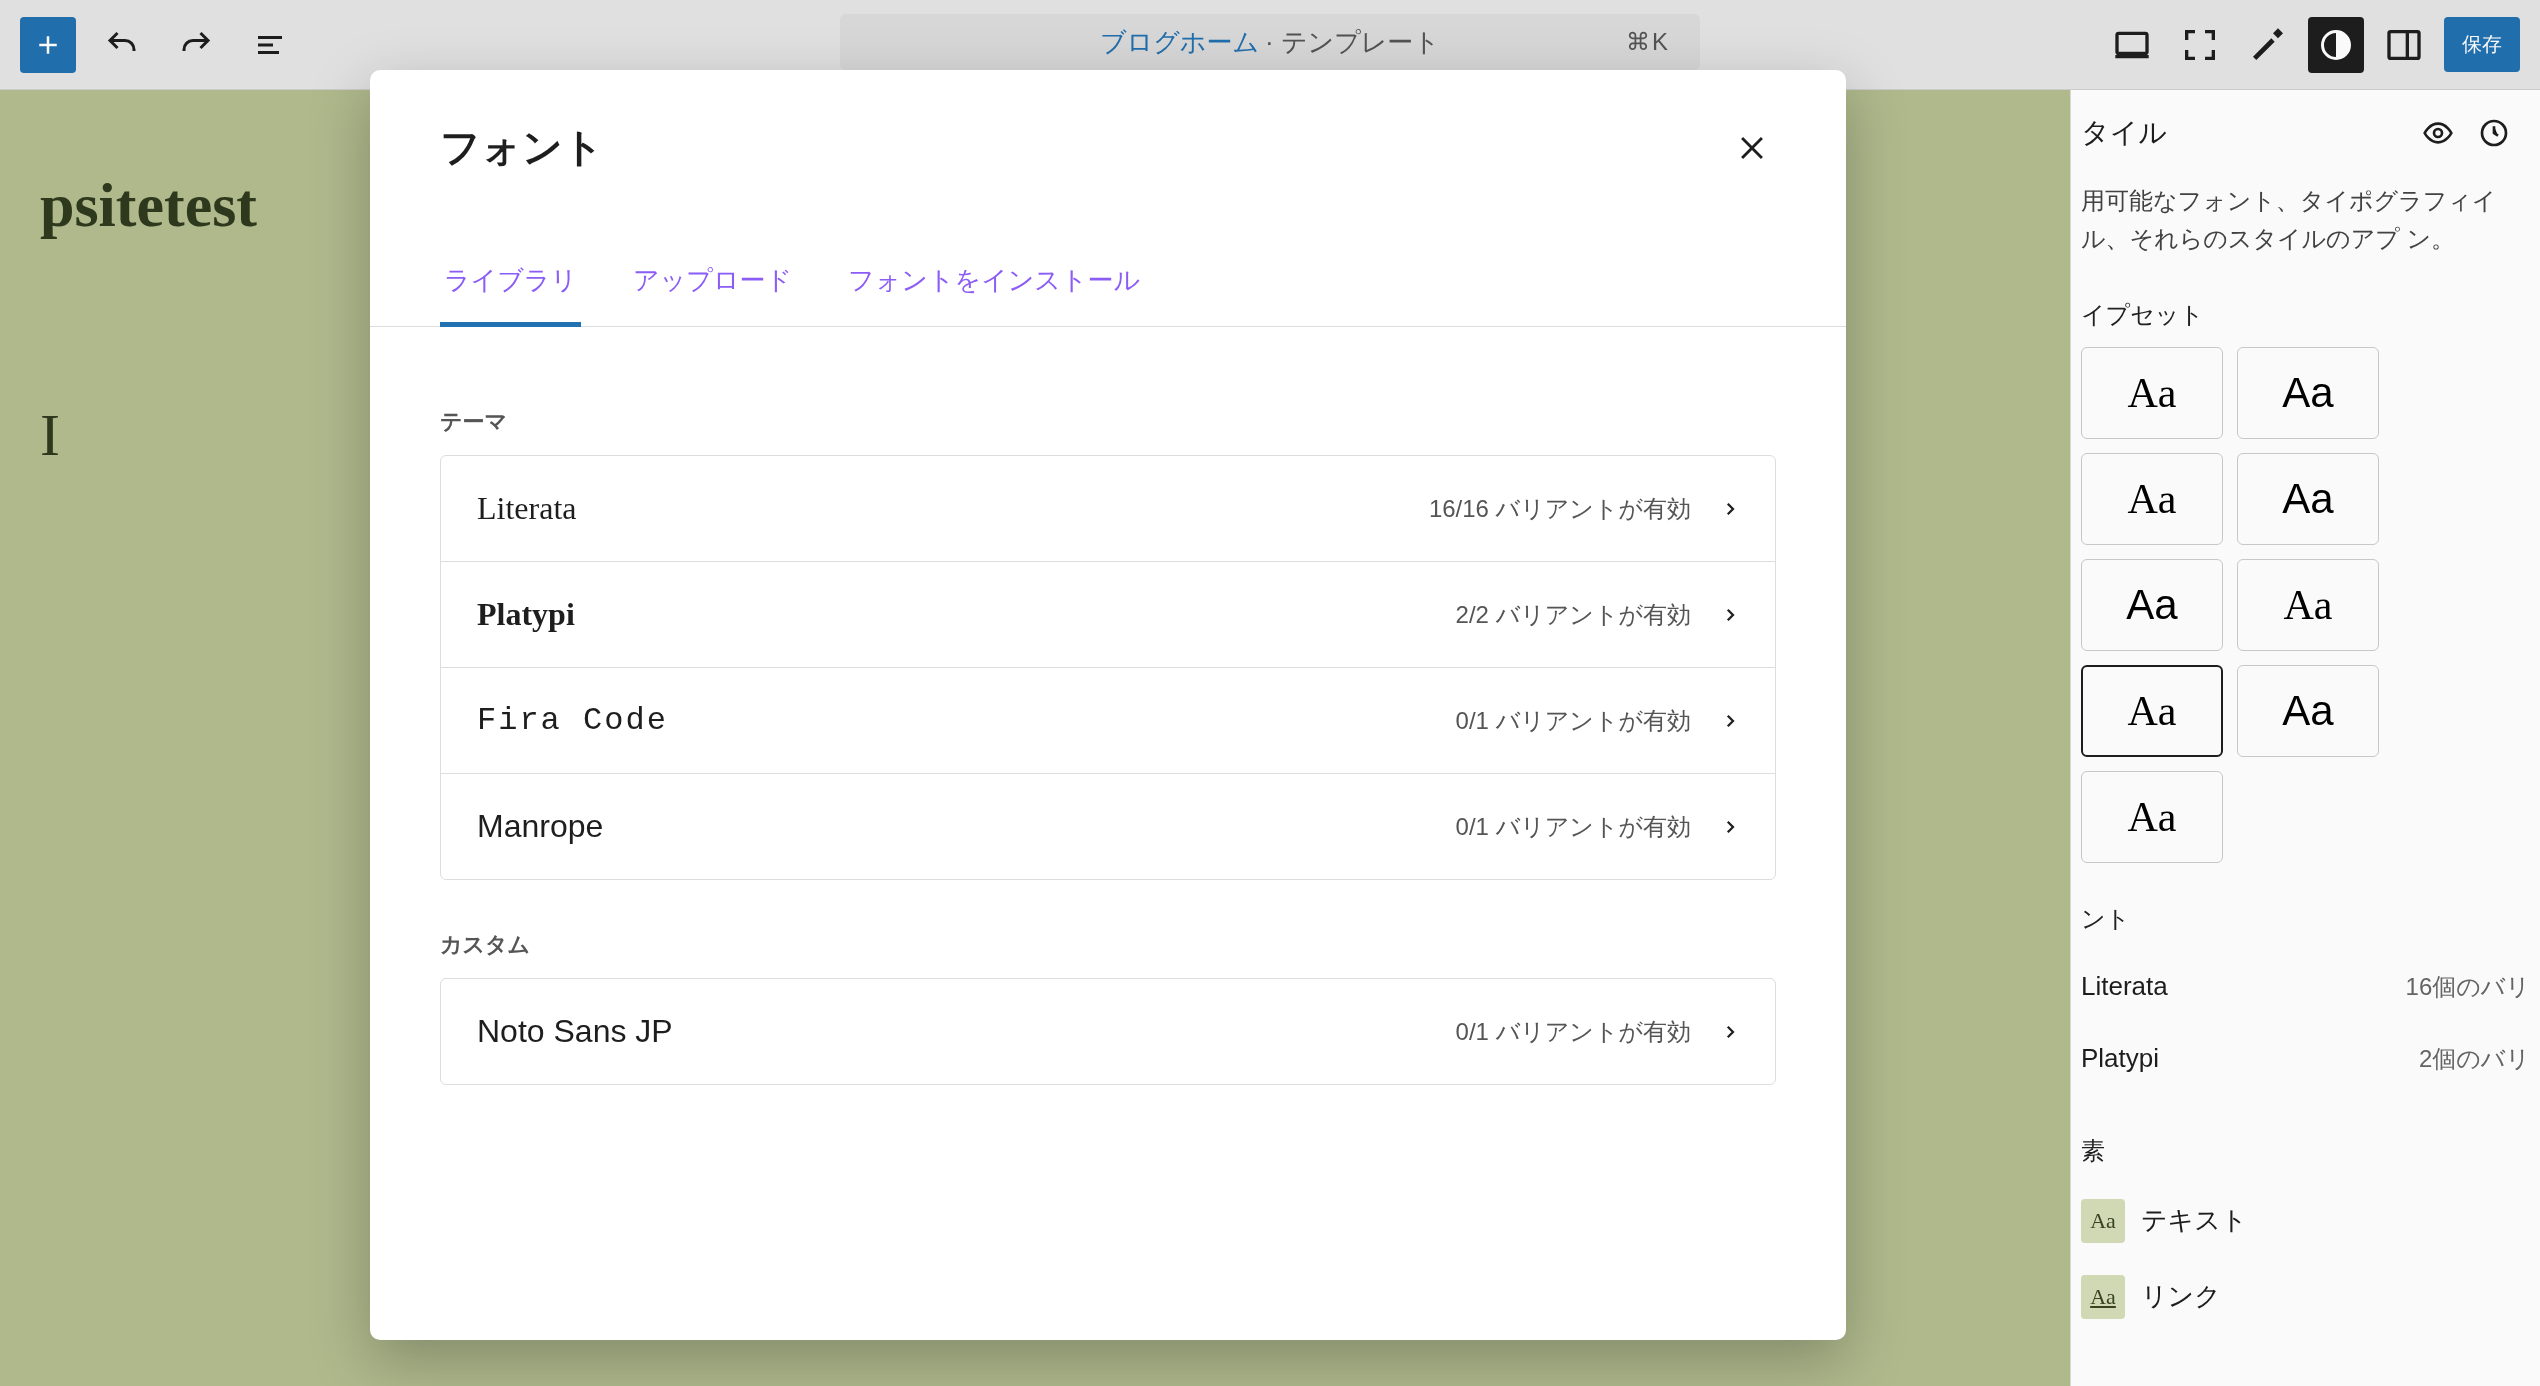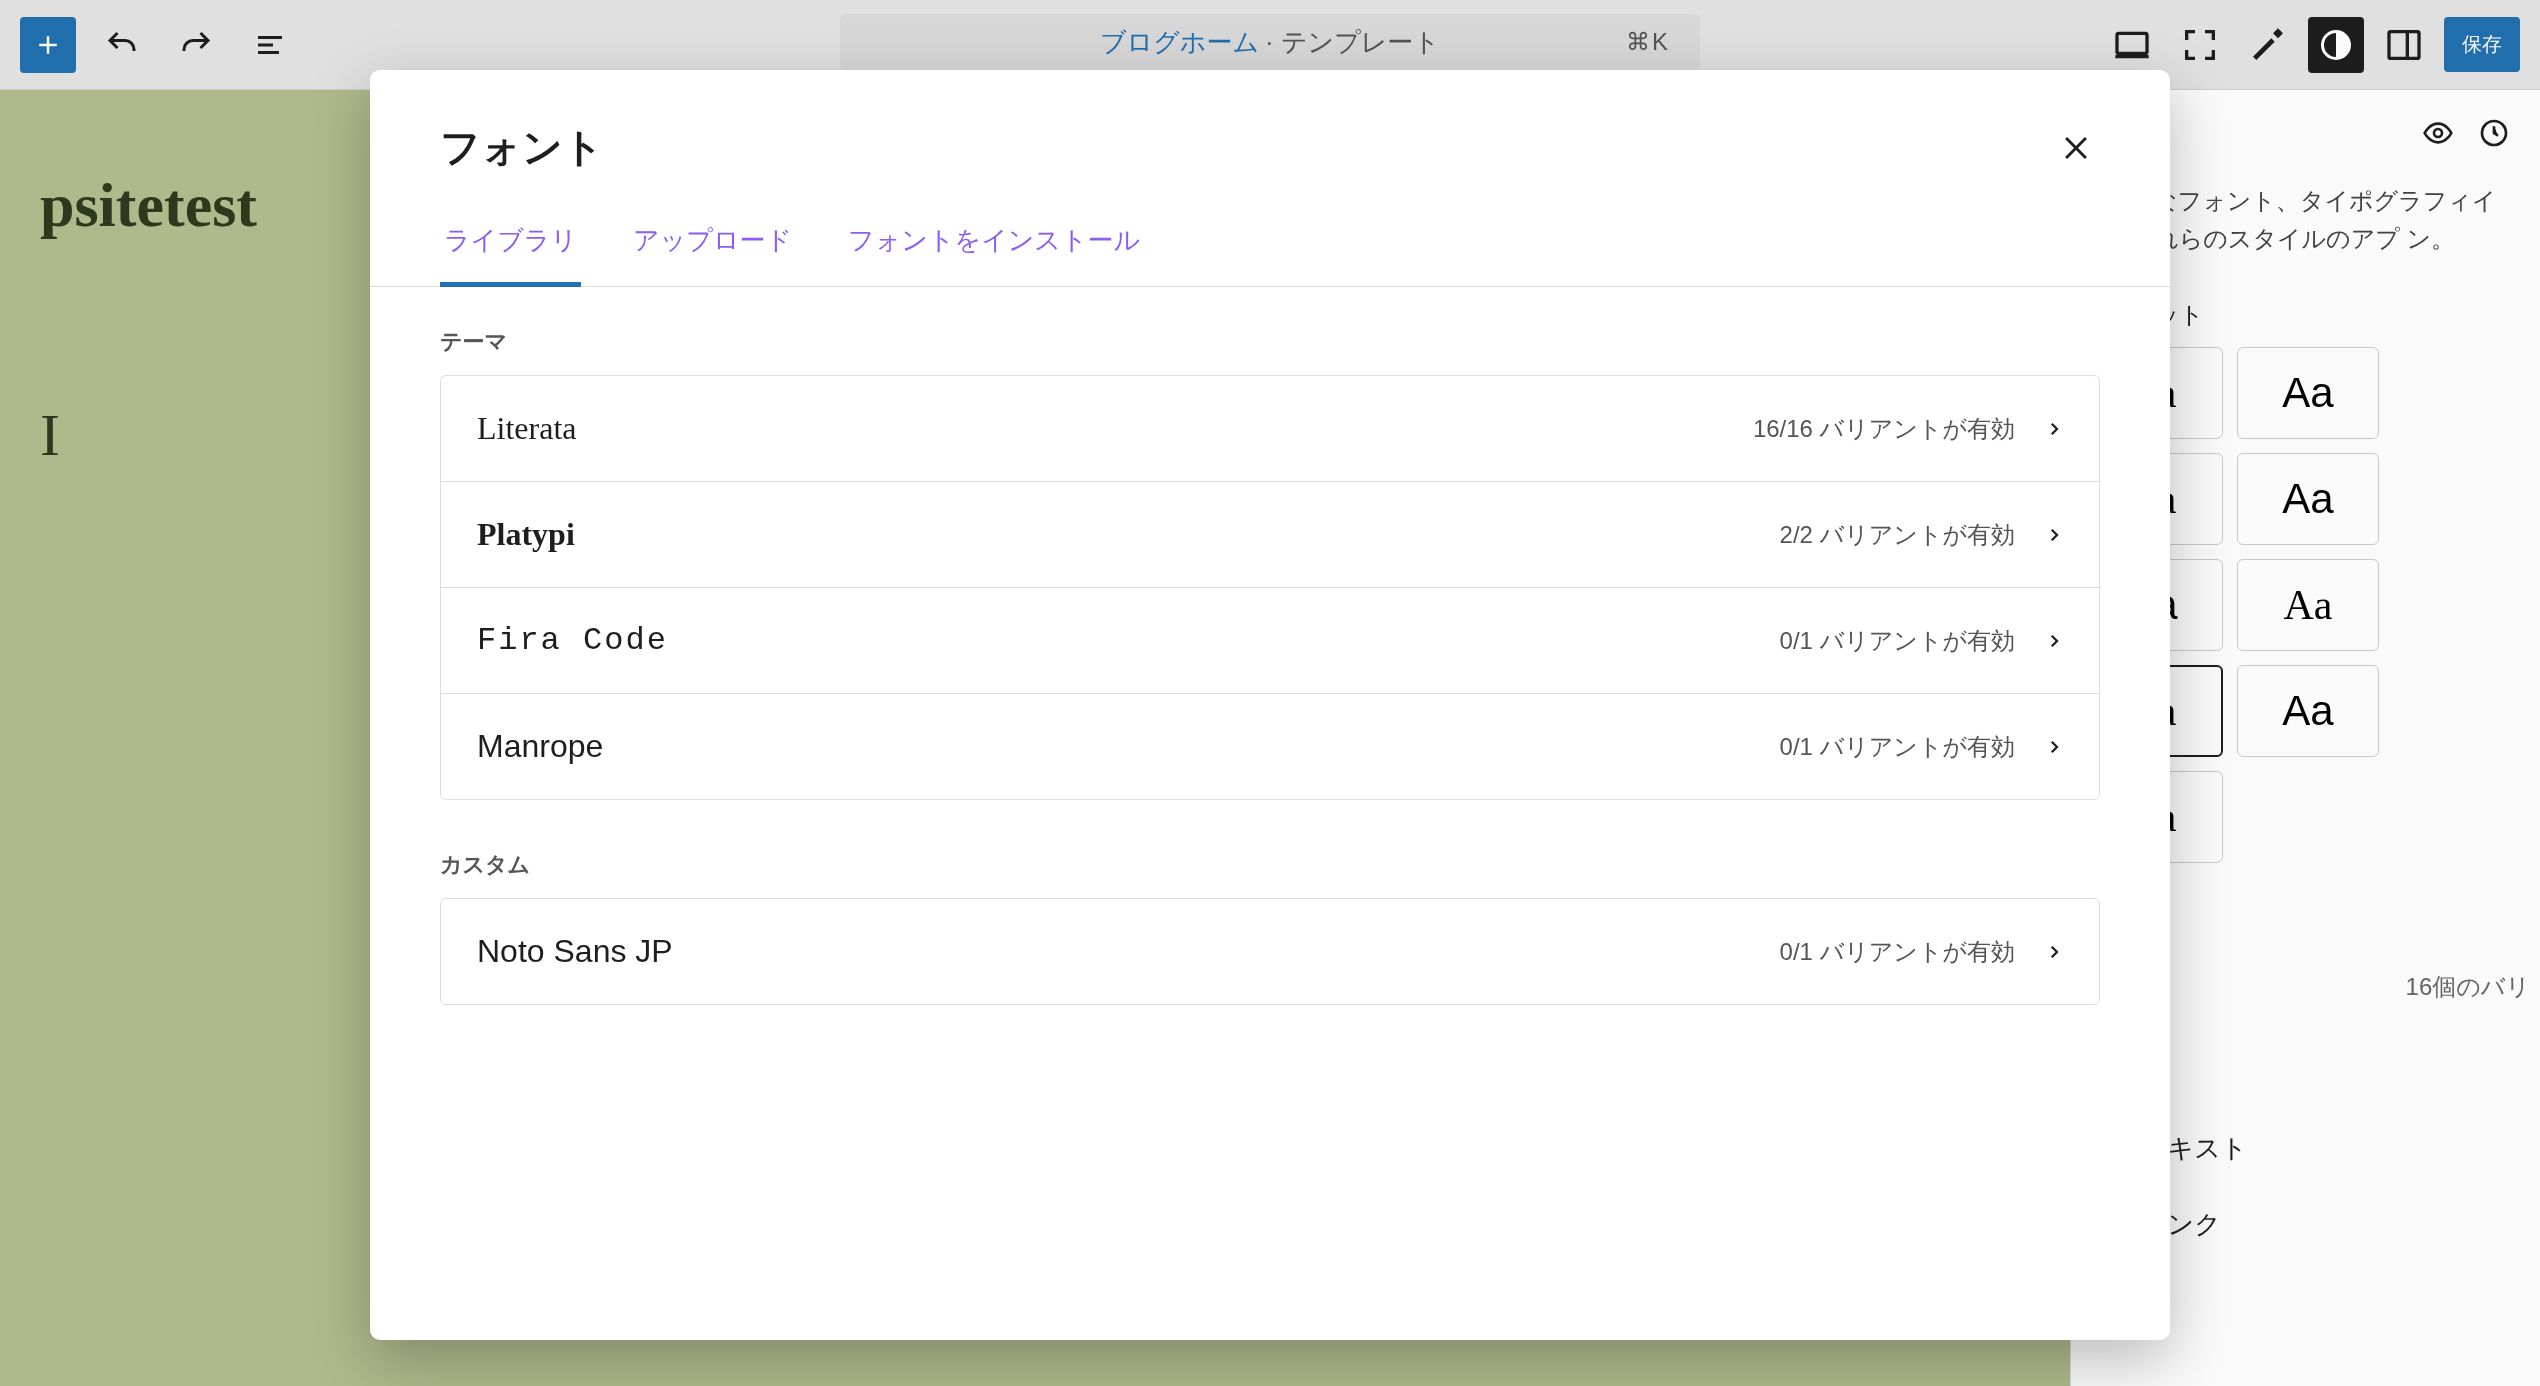--- a/index.html
+++ b/index.html
@@ -159,27 +159,28 @@
 
 .modal-backdrop {
   position: absolute;
   top: 0; left: 0; right: 0; bottom: 0;
   background: rgba(0,0,0,0.02);
 }
 .modal {
   position: absolute;
   top: 70px;
   left: 370px;
-  width: 1800px;
+  width: 1476px;
   height: 1270px;
   background: #fff;
   border-radius: 10px;
   box-shadow: 0 20px 60px rgba(0,0,0,0.25);
   display: flex;
   flex-direction: column;
+  gap: 40px;
 }
 .modal-header {
   display: flex; justify-content: space-between; align-items: center;
   padding: 50px 70px 30px 70px;
 }
 .modal-title { font-size: 40px; font-weight: 600; color: #1e1e1e; }
 .modal-close {
   width: 48px; height: 48px;
   display: flex; align-items: center; justify-content: center;
   cursor: pointer;
@@ -343,20 +344,24 @@
     <div class="preset-card sans">Aa</div>
     <div class="preset-card">Aa</div>
     <div class="preset-card selected">Aa</div>
     <div class="preset-card sans">Aa</div>
     <div class="preset-card">Aa</div>
   </div>
   <div class="sidebar-section-label">ント</div>
   <div class="font-list-row">
     <span>Literata</span>
     <span class="muted">16個のバリ</span>
+  </div>
+  <div class="font-list-row">
+    <span>Platypi</span>
+    <span class="muted">2個のバリ</span>
   </div>
   <div class="elements-section">
     <div class="sidebar-section-label">素</div>
     <div class="element-row">
       <div class="aa-swatch">Aa</div>
       <span>テキスト</span>
     </div>
     <div class="element-row">
       <div class="aa-swatch underline">Aa</div>
       <span>リンク</span>

